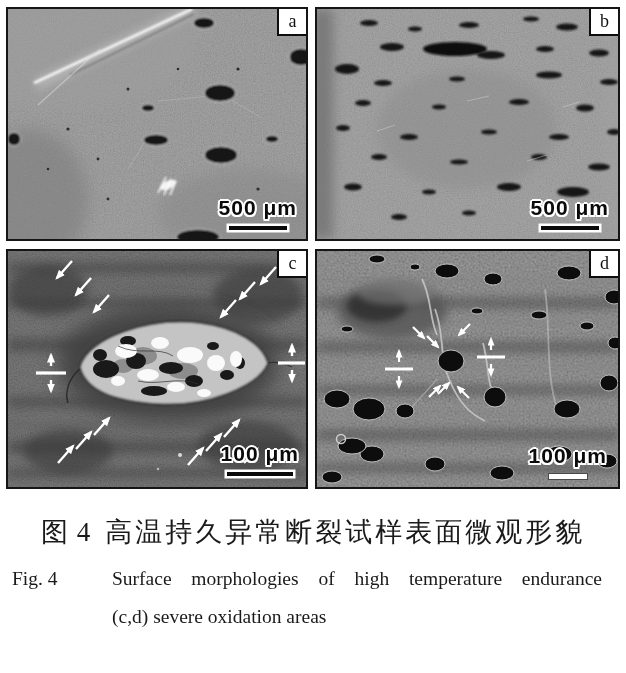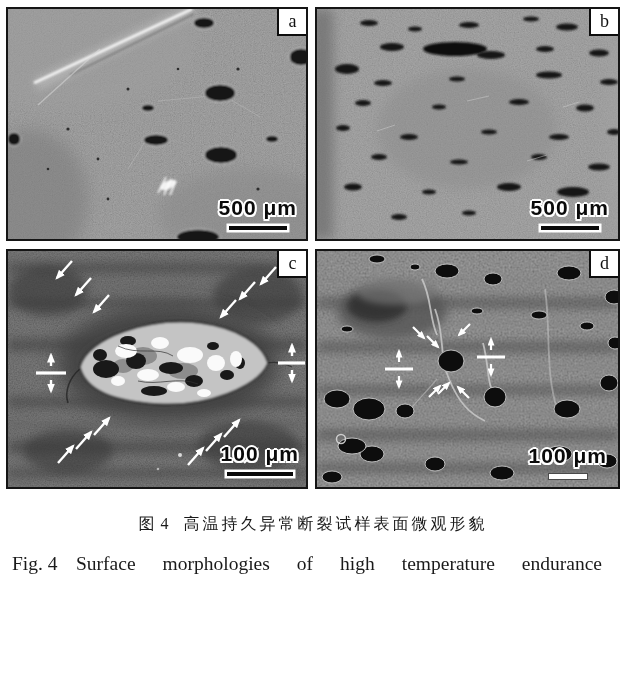--- a/index.html
+++ b/index.html
@@ -18,26 +18,26 @@
   .sb-a,.sb-b{right:9px;bottom:5px;}
   .sb-c{right:7px;bottom:7px;}
   .sb-d{right:11px;bottom:5px;}
   .scale-text{font-family:"Liberation Sans",sans-serif;font-weight:bold;font-size:21px;color:#0a0a0a;letter-spacing:1px;
     text-shadow:-2px 0 0 #fff,2px 0 0 #fff,0 -2px 0 #fff,0 2px 0 #fff,
       -1.5px -1.5px 0 #fff,1.5px 1.5px 0 #fff,-1.5px 1.5px 0 #fff,1.5px -1.5px 0 #fff;}
   .bar-dark{width:58px;height:4px;background:#0a0a0a;box-shadow:0 0 0 2.5px #ffffff;margin:6px auto 4px auto;}
   .sb-c .bar-dark{width:66px;}
   .bar-light{width:38px;height:5px;background:#ffffff;border:1.5px solid #4a4a4a;margin:5px auto 2px auto;}
   .caption{position:absolute;left:0;top:500px;width:626px;color:#1a1a1a;}
-  .cap-cn{text-align:center;font-size:16px;letter-spacing:3px;margin:14px 0 10px 0;}
+  .cap-cn{text-align:center;font-size:27px;letter-spacing:3px;margin:14px 0 10px 0;}
   .cap-cn .cn-label{margin-right:14px;letter-spacing:1px;}
   .cap-en{display:flex;padding:0 24px 0 12px;font-size:19.5px;line-height:38px;}
   .cap-en-label{flex:none;width:64px;}
   .cap-en-lines{flex:1;}
-  .en-line{white-space:normal;}
+  .en-line{white-space:normal;margin-left:36px;}
   .jst{text-align:justify;text-align-last:justify;}
 </style>
 </head>
 <body>
 
 <div class="figure-area">
 
   <div class="panel panel-a">
     <svg viewBox="0 0 298 230" preserveAspectRatio="none" aria-hidden="true">
       <defs>
@@ -392,15 +392,16 @@
 </div>
 
 <div class="caption">
   <p class="cap-cn">
     <span class="cn-label">图 4</span><span>高温持久异常断裂试样表面微观形貌</span>
   </p>
   <div class="cap-en">
     <span class="cap-en-label">Fig. 4</span>
     <div class="cap-en-lines">
       <div class="en-line jst">Surface morphologies of high temperature endurance</div>
+      <div class="en-line">(c,d) severe oxidation areas</div>
     </div>
   </div>
 </div>
 
 </body></html>

